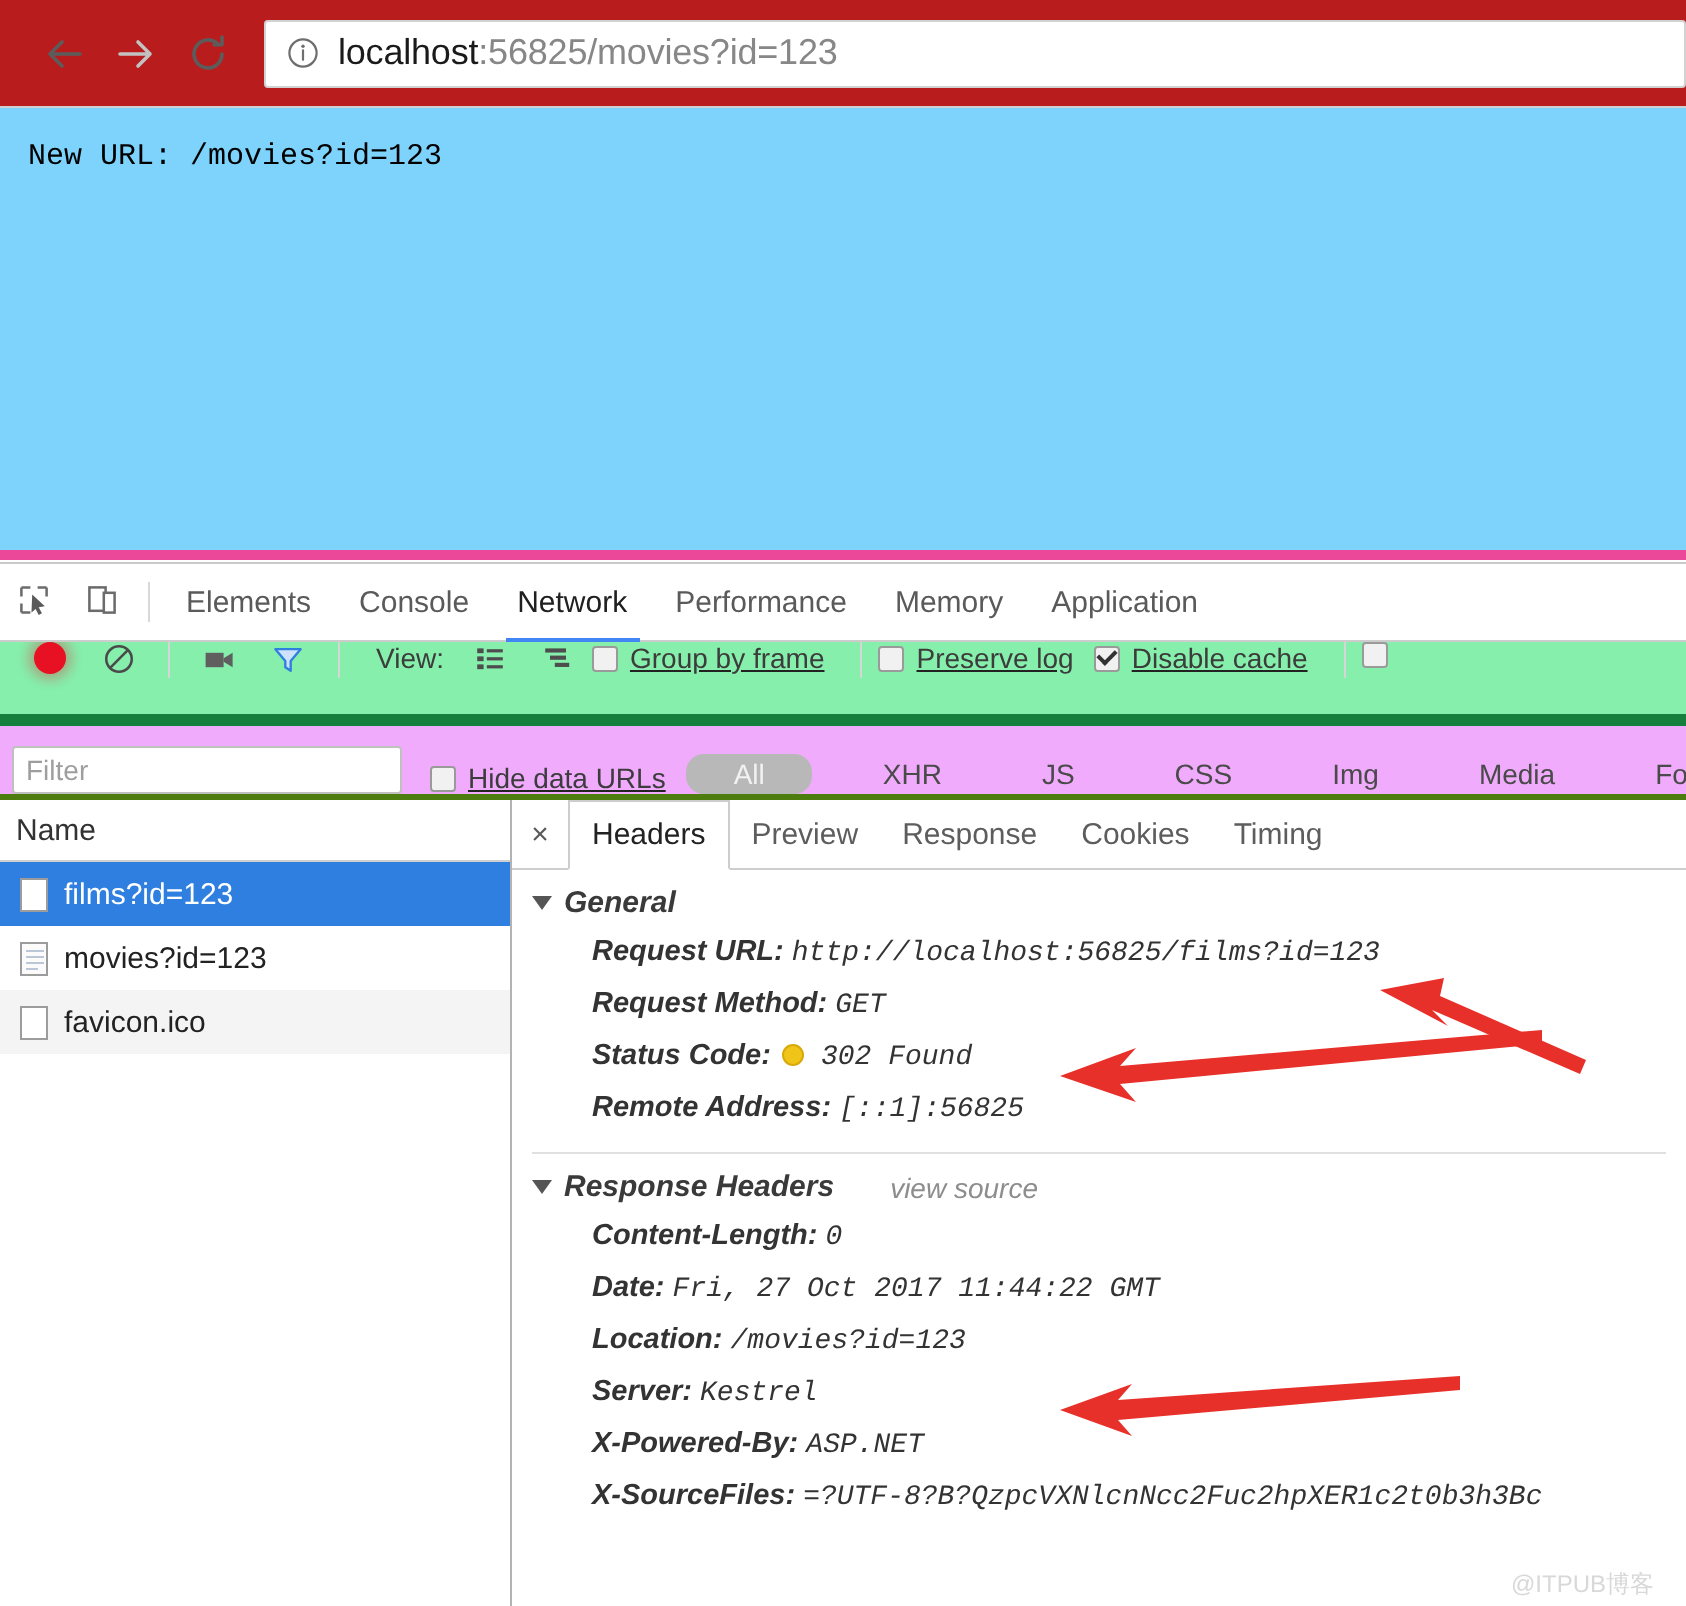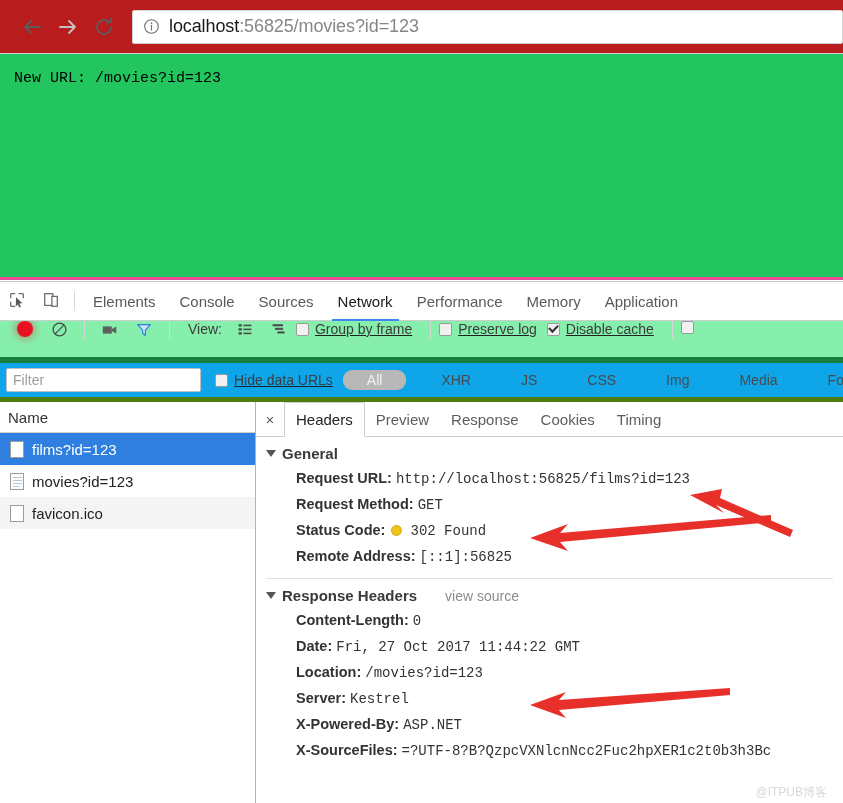--- a/index.html
+++ b/index.html
@@ -61,22 +61,22 @@
     letter-spacing: -0.1px;
     white-space: nowrap;
     overflow: hidden;
   }
   .url-host { color: #1a1a1a; }
   .url-rest { color: #878787; }
 
   
   .page-viewport {
     height: 226px;
-    background: #22c55e;
-    border-bottom: 3px solid #ec4899;
+    background: #7dd3fc;
+    border-bottom: 5px solid #ec4899;
     padding: 16px 30px 0 14px;
     box-sizing: border-box;
   }
   .page-text {
     font-family: "Liberation Mono", monospace;
     font-size: 15px;
     color: #000;
     white-space: pre;
   }
 
@@ -188,23 +188,23 @@
     width: 1px;
     height: 18px;
     background: #d6d6d6;
     margin: 0 8px;
     flex: 0 0 auto;
   }
 
   .dt-filterbar {
     height: 34px;
     display: flex;
-    align-items: center;
-    border-bottom: 5px solid #4d7c0f;
-    background: #0ea5e9;
+    align-items: flex-end;
+    border-bottom: 3px solid #4d7c0f;
+    background: #f0abfc;
     flex: 0 0 auto;
     padding-left: 6px;
     overflow: hidden;
   }
   .filter-input {
     width: 240px;
     height: 24px;
     border: 1px solid #c0c0c0;
     border-radius: 2px;
     font-size: 14px;
@@ -323,20 +323,21 @@
     border-bottom: 1px solid #fff;
     margin-bottom: -1px;
     background: #fff;
   }
 
   .detail-scroll {
     flex: 1 1 auto;
     overflow: hidden;
     padding: 8px 0 0 0;
     min-height: 0;
+    font-style: italic;
   }
   .section-title {
     display: flex;
     align-items: center;
     gap: 6px;
     font-size: 15px;
     font-weight: bold;
     color: #3a3a3a;
     padding-left: 10px;
     margin-bottom: 4px;
@@ -466,23 +467,20 @@
       </span>
     </div>
     <div class="dt-sep"></div>
 
     <div class="dt-tab">
         <span>Elements</span>
       </div>
     <div class="dt-tab">
         <span>Console</span>
       </div>
-    <div class="dt-tab">
-        <span>Sources</span>
-      </div>
     <div class="dt-tab active">
         <span>Network</span>
       </div>
     <div class="dt-tab">
         <span>Performance</span>
       </div>
     <div class="dt-tab">
         <span>Memory</span>
       </div>
     <div class="dt-tab">

